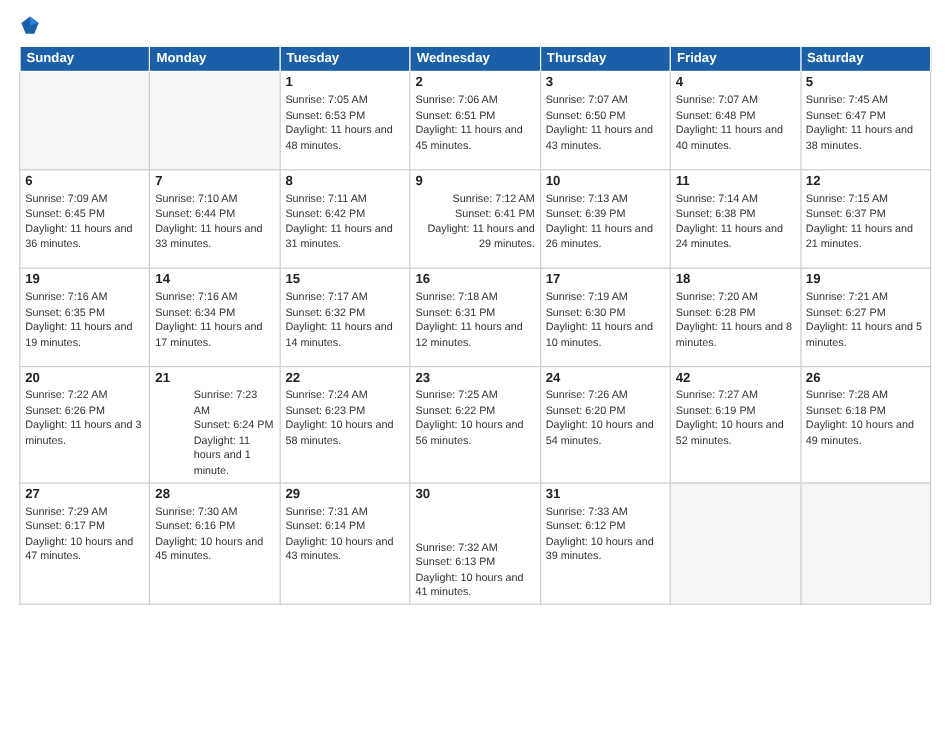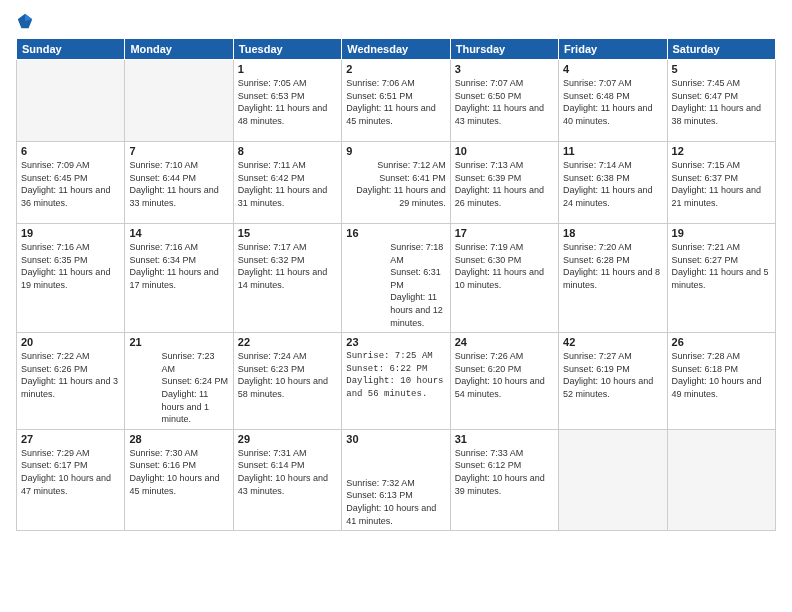--- a/index.html
+++ b/index.html
@@ -220,21 +220,21 @@
 Daylight: 11 hours and 17 minutes.</div>
           </td>
           <td>
             <span class="day-num">15</span>
             <div class="day-detail" style="white-space: pre-line;">Sunrise: 7:17 AM
 Sunset: 6:32 PM
 Daylight: 11 hours and 14 minutes.</div>
           </td>
           <td>
             <span class="day-num">16</span>
-            <div class="day-detail" style="white-space: pre-line; margin-left: 44px;">Sunrise: 7:18 AM
+            <div class="day-detail" style="white-space: pre-line;">Sunrise: 7:18 AM
 Sunset: 6:31 PM
 Daylight: 11 hours and 12 minutes.</div>
           </td>
           <td>
             <span class="day-num">17</span>
             <div class="day-detail" style="white-space: pre-line;">Sunrise: 7:19 AM
 Sunset: 6:30 PM
 Daylight: 11 hours and 10 minutes.</div>
           </td>
           <td>
@@ -264,21 +264,21 @@
 Daylight: 11 hours and 1 minute.</div>
           </td>
           <td>
             <span class="day-num">22</span>
             <div class="day-detail" style="white-space: pre-line;">Sunrise: 7:24 AM
 Sunset: 6:23 PM
 Daylight: 10 hours and 58 minutes.</div>
           </td>
           <td>
             <span class="day-num">23</span>
-            <div class="day-detail" style="white-space: pre-line; font-family: Liberation Mono, monospace;">Sunrise: 7:25 AM
+            <div class="day-detail" style="white-space: pre-line;">Sunrise: 7:25 AM
 Sunset: 6:22 PM
 Daylight: 10 hours and 56 minutes.</div>
           </td>
           <td>
             <span class="day-num">24</span>
             <div class="day-detail" style="white-space: pre-line;">Sunrise: 7:26 AM
 Sunset: 6:20 PM
 Daylight: 10 hours and 54 minutes.</div>
           </td>
           <td>

